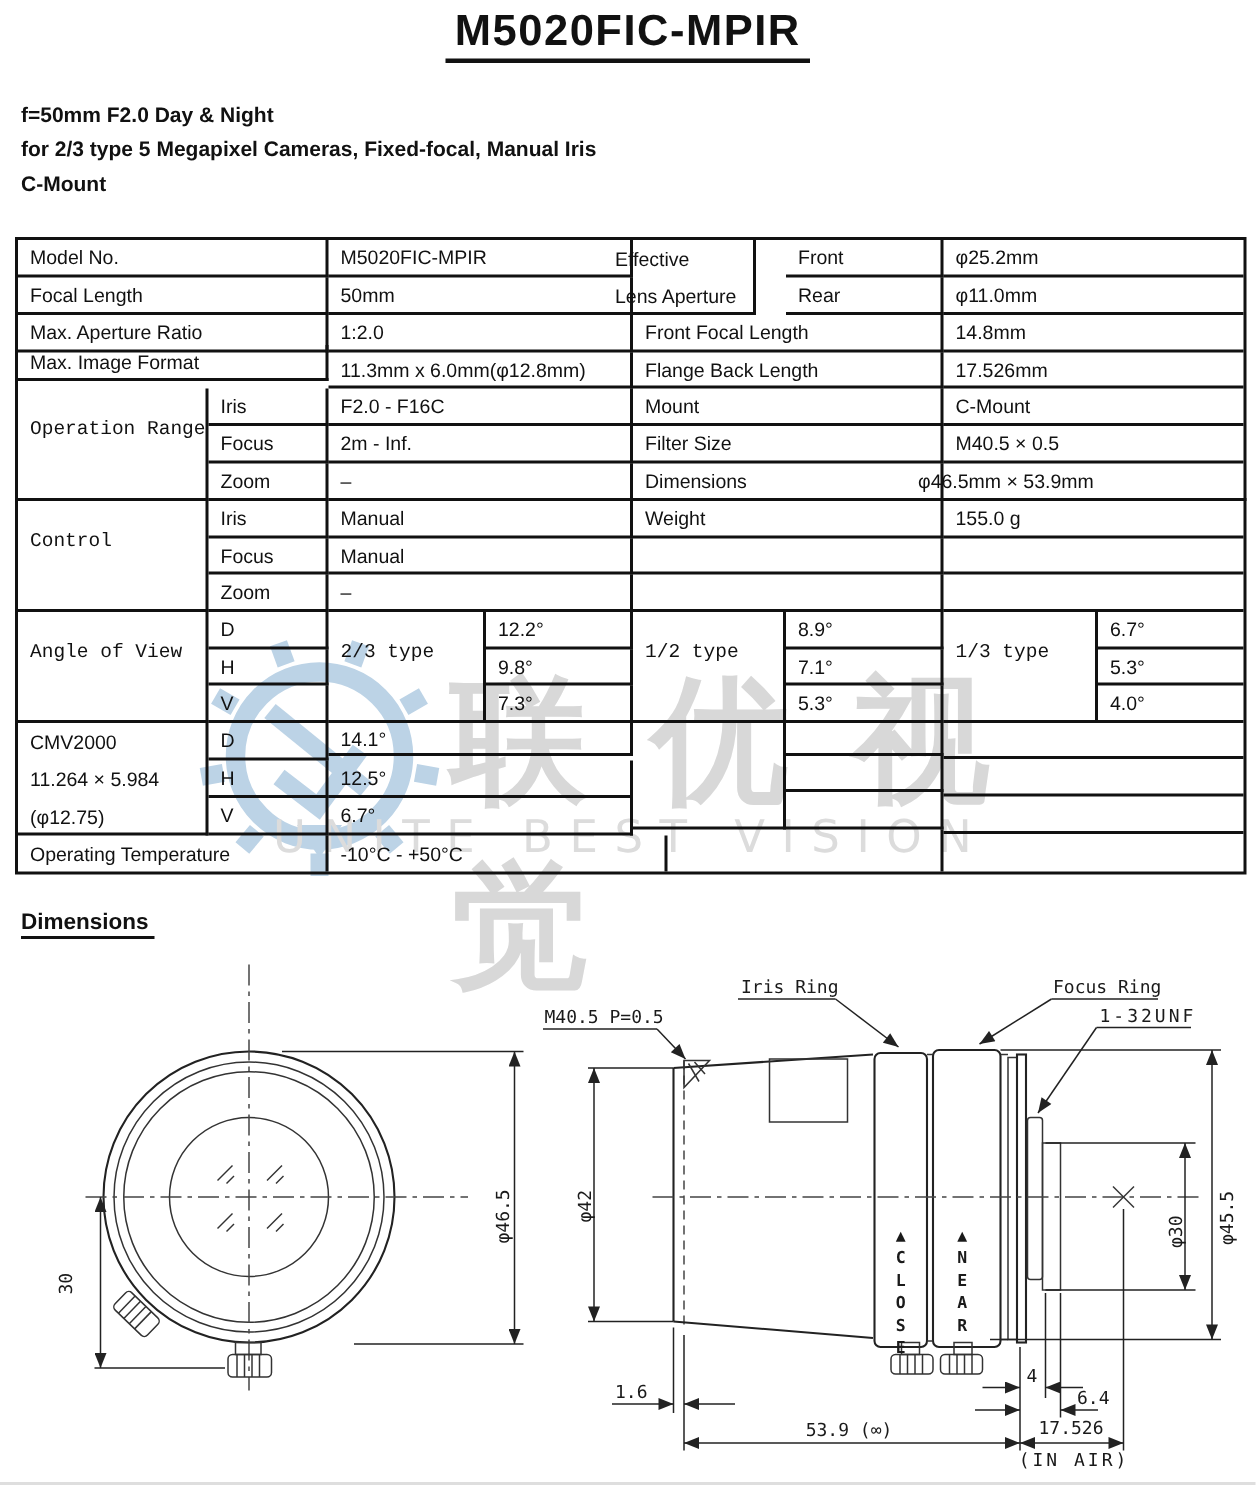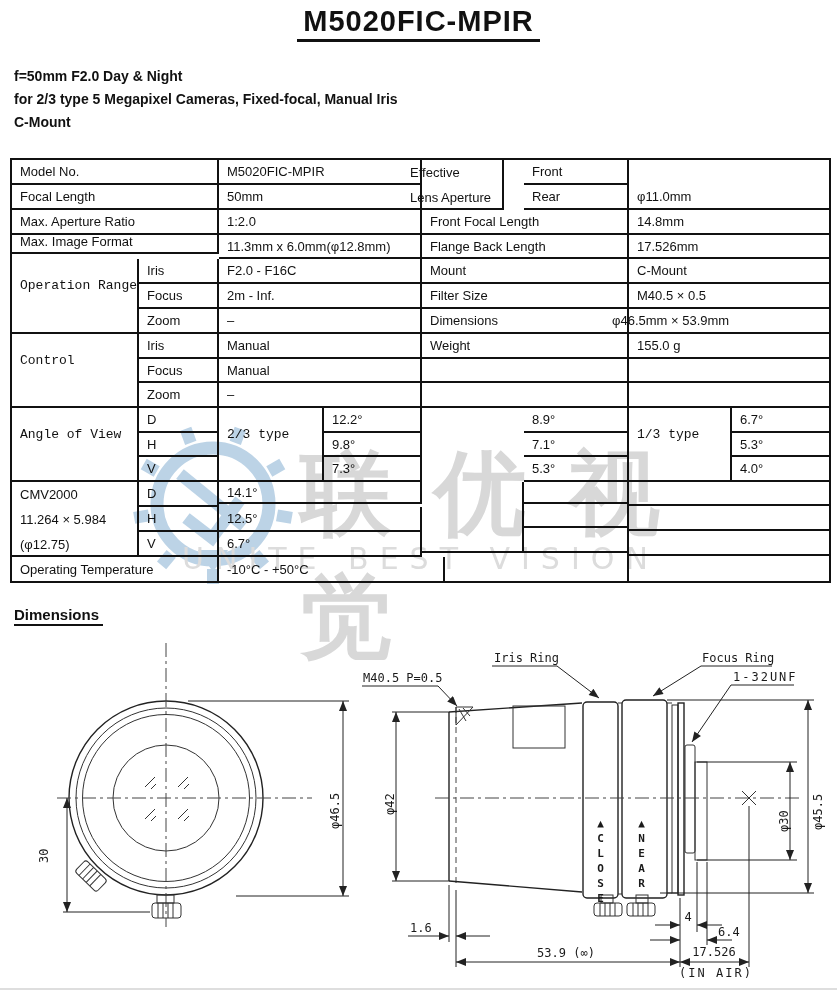--- a/index.html
+++ b/index.html
@@ -80,20 +80,21 @@
 </div>
 
 <div id="spec-table">
   <div class="c" style="left:0;top:0;width:207px;height:25px">Model No.</div>
   <div class="c" style="left:207px;top:0;width:203px;height:25px">M5020FIC-MPIR</div>
   <div class="c block" style="left:390px;top:0;width:102px;height:50px">
     <div>Effective</div>
     <div>Lens Aperture</div>
   </div>
   <div class="c" style="left:512px;top:0;width:105px;height:25px">Front</div>
+  <div class="c nr" style="left:617px;top:0;width:200px;height:25px">φ25.2mm</div>
 
   <div class="c" style="left:0;top:25px;width:207px;height:25px">Focal Length</div>
   <div class="c" style="left:207px;top:25px;width:203px;height:25px">50mm</div>
   <div class="c" style="left:512px;top:25px;width:105px;height:25px">Rear</div>
   <div class="c nr" style="left:617px;top:25px;width:200px;height:25px">φ11.0mm</div>
 
   <div class="c" style="left:0;top:50px;width:207px;height:25px">Max. Aperture Ratio</div>
   <div class="c" style="left:207px;top:50px;width:203px;height:25px">1:2.0</div>
   <div class="c" style="left:410px;top:50px;width:207px;height:25px">Front Focal Length</div>
   <div class="c nr" style="left:617px;top:50px;width:200px;height:25px">14.8mm</div>
@@ -132,20 +133,21 @@
 
   <div class="c" style="left:127px;top:223px;width:80px;height:25px">Zoom</div>
   <div class="c" style="left:207px;top:223px;width:203px;height:25px">–</div>
   <div class="c" style="left:410px;top:223px;width:207px;height:25px"></div>
   <div class="c nr" style="left:617px;top:223px;width:200px;height:25px"></div>
 
   <div class="c top" style="left:0;top:248px;width:127px;height:74px">Angle of View</div>
   <div class="c" style="left:127px;top:248px;width:80px;height:25px">D</div>
   <div class="c top" style="left:207px;top:248px;width:105px;height:74px">2/3 type</div>
   <div class="c" style="left:312px;top:248px;width:98px;height:25px">12.2°</div>
+  <div class="c top" style="left:410px;top:248px;width:102px;height:74px">1/2 type</div>
   <div class="c" style="left:512px;top:248px;width:105px;height:25px">8.9°</div>
   <div class="c top" style="left:617px;top:248px;width:103px;height:74px">1/3 type</div>
   <div class="c nr" style="left:720px;top:248px;width:97px;height:25px">6.7°</div>
 
   <div class="c" style="left:127px;top:273px;width:80px;height:24px">H</div>
   <div class="c" style="left:312px;top:273px;width:98px;height:24px">9.8°</div>
   <div class="c" style="left:512px;top:273px;width:105px;height:24px">7.1°</div>
   <div class="c nr" style="left:720px;top:273px;width:97px;height:24px">5.3°</div>
 
   <div class="c" style="left:127px;top:297px;width:80px;height:25px">V</div>

